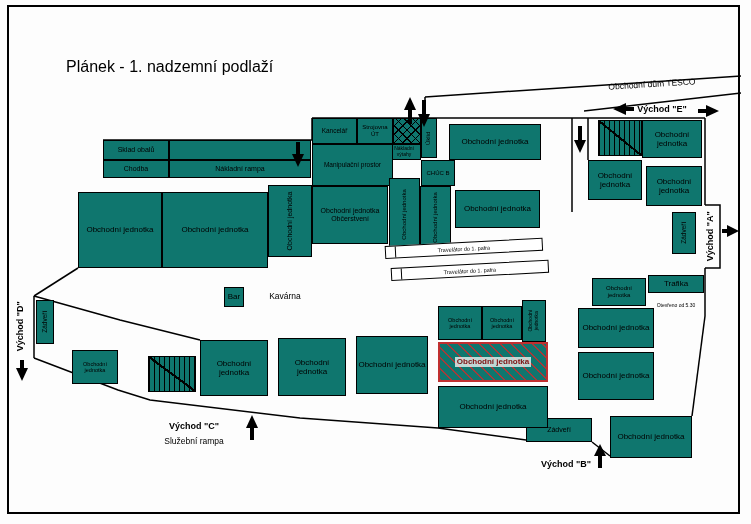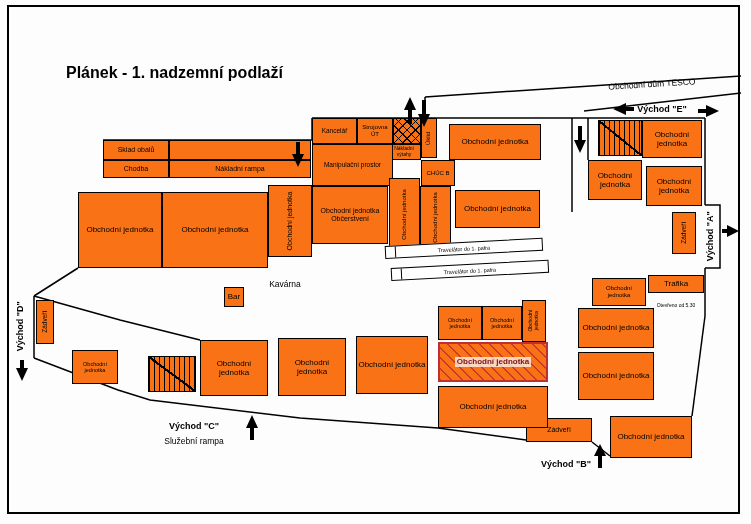--- a/index.html
+++ b/index.html
@@ -5,27 +5,27 @@
   html,body { margin:0; padding:0; background:#888; }
   .canvas {
     position:relative; width:751px; height:524px; background:#fdfdfd;
     font-family:"Liberation Sans", sans-serif; color:#000; overflow:hidden;
     margin:0 auto;
   }
   .frame { position:absolute; left:7px; top:5px; width:733px; height:509px;
     border:2px solid #000; box-sizing:border-box; }
   .title { position:absolute; left:66px; top:18px; font-size:20px; font-weight:bold;
     letter-spacing:.3px; border-bottom:2.5px solid #000; padding-bottom:2px; white-space:nowrap; }
-  .subtitle { position:absolute; left:66px; top:64px; font-size:16px; font-weight:bold; white-space:nowrap; }
+  .subtitle { position:absolute; left:66px; top:58px; font-size:16px; font-weight:normal; white-space:nowrap; }
 
   svg.layer { position:absolute; left:0; top:0; }
   .lines { z-index:1; }
   .arrows { z-index:3; }
 
-  .r { position:absolute; box-sizing:border-box; border:1.5px solid #000; background:#f97316;
+  .r { position:absolute; box-sizing:border-box; border:1.5px solid #000; background:#0f766e;
     display:flex; align-items:center; justify-content:center; text-align:center;
     font-size:8px; line-height:1.15; padding:1px; z-index:2; }
   .nb { border:none; background:transparent; }
   .fs9{font-size:9px;} .fs85{font-size:8.5px;} .fs7{font-size:7px;} .fs65{font-size:6.5px;}
   .fs6{font-size:6px;} .fs55{font-size:5.5px;} .fs5{font-size:5px;}
   .b { font-weight:bold; }
   .vflex > span { transform:rotate(-90deg); white-space:nowrap; display:block; }
   .vflex.wrap > span { white-space:normal; }
 
   .stairs { background-image:
@@ -186,21 +186,21 @@
     <span>Travelátor do 1. patra</span>
   </div>
   <div class="travelator" style="left:391px;top:268px;width:158px;height:13px">
     <span class="end"></span>
     <span>Travelátor do 1. patra</span>
   </div>
 
   <div class="r" style="left:224px;top:287px;width:20px;height:20px">
       <span>Bar</span>
     </div>
-  <div class="r nb fs85" style="left:258px;top:276px;width:54px;height:18px">
+  <div class="r nb fs85" style="left:258px;top:288px;width:54px;height:18px">
       <span>Kavárna</span>
     </div>
 
   <div class="r fs65 vflex" style="left:36px;top:300px;width:18px;height:44px">
       <span>Zádveří</span>
     </div>
   <div class="r nb fs9 b vflex" style="left:12px;top:296px;width:16px;height:60px">
       <span>Východ "D"</span>
     </div>
 

